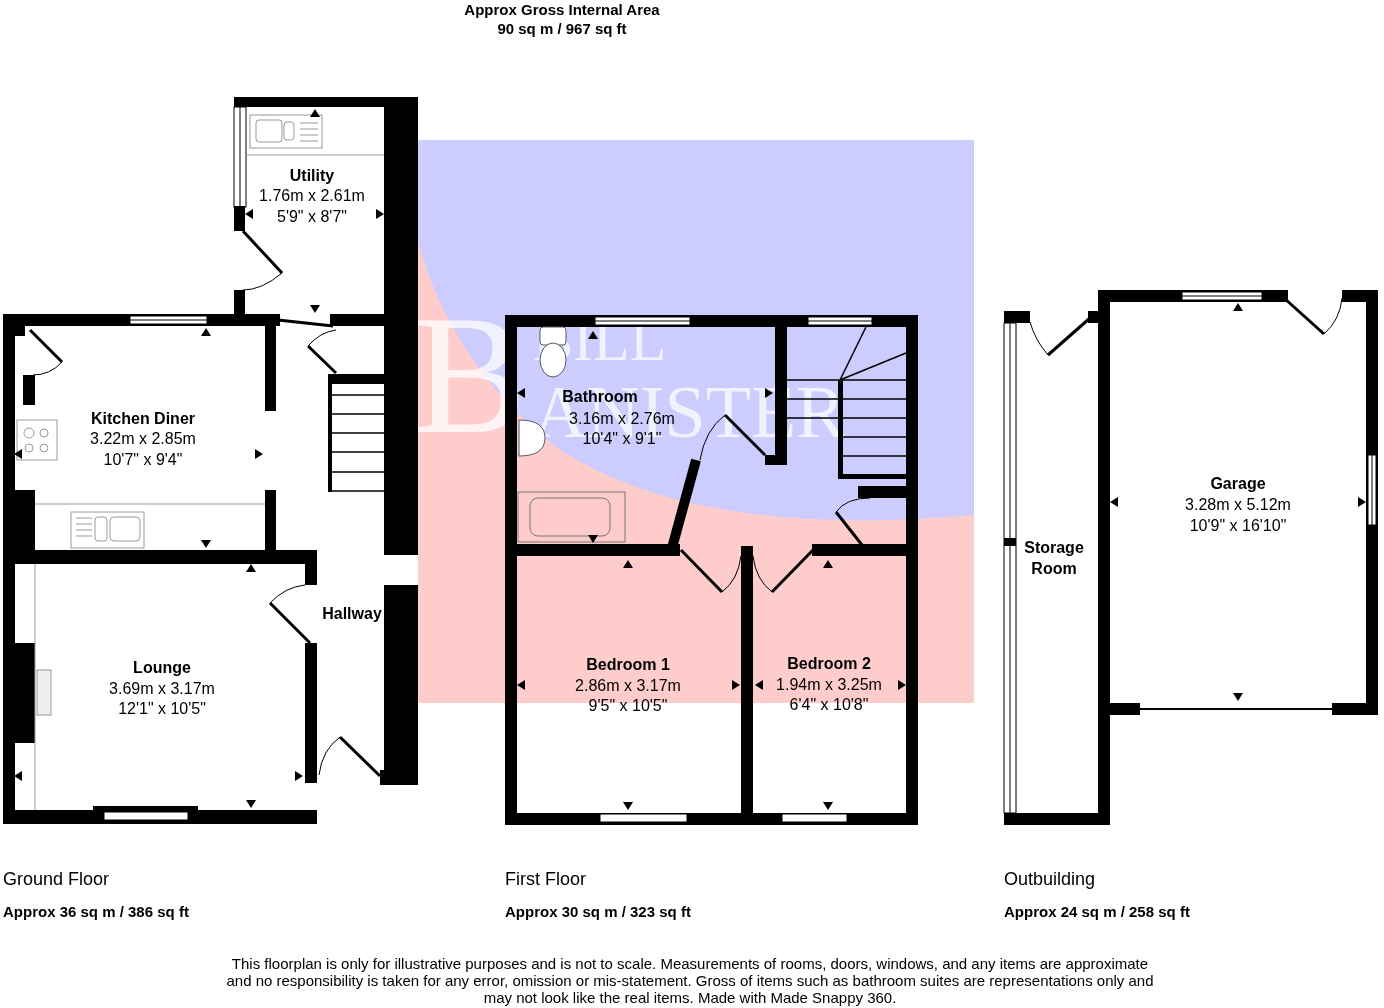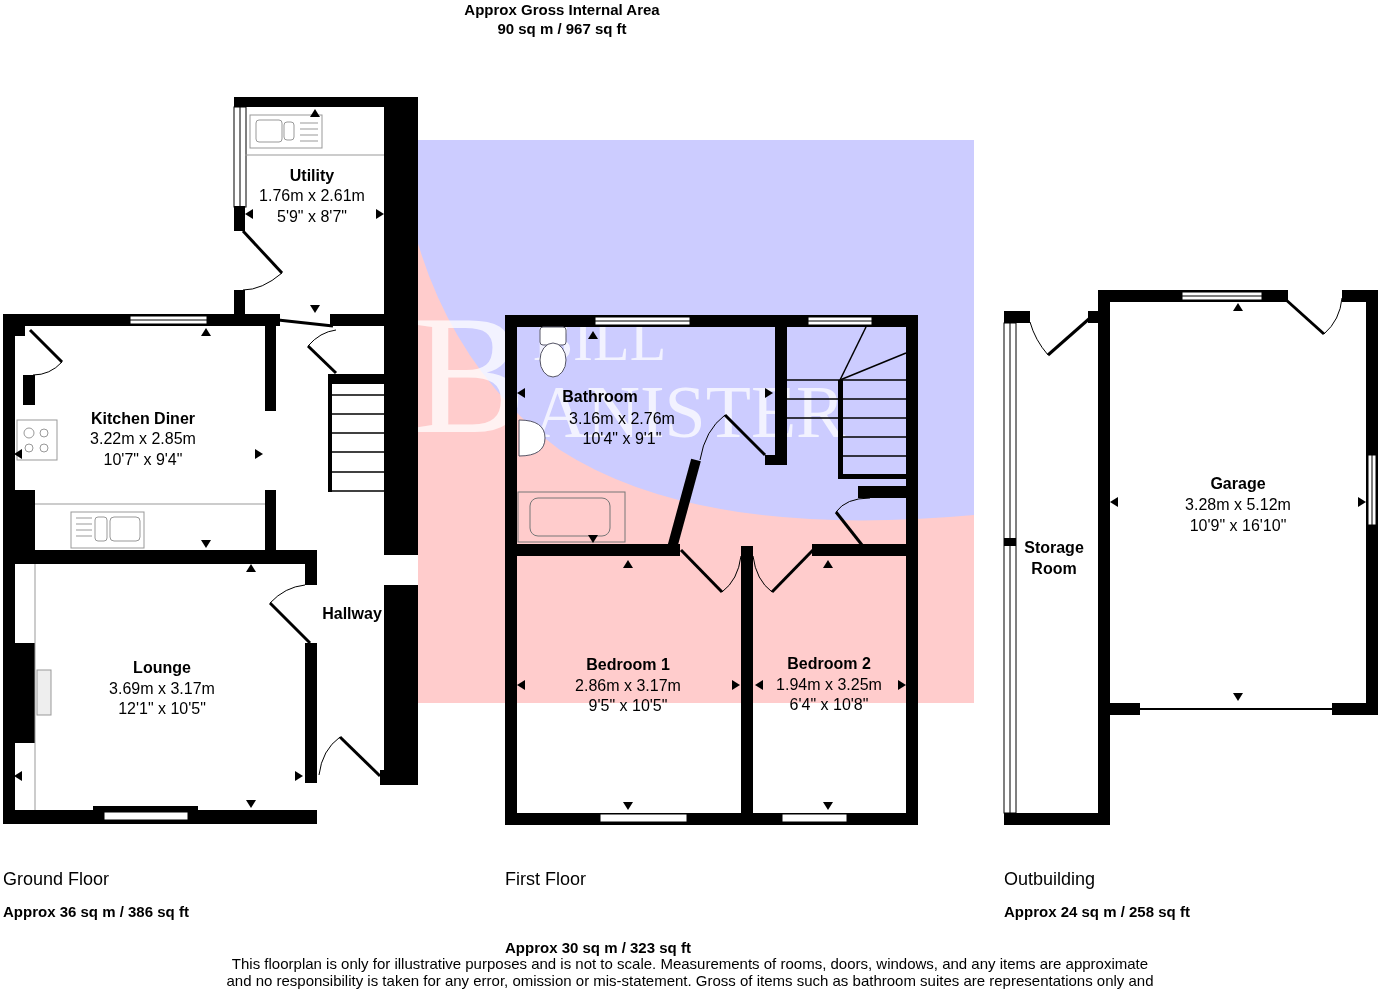--- a/index.html
+++ b/index.html
@@ -252,21 +252,22 @@
     <text x="1238" y="489" class="room-name">Garage</text>
     <text x="1238" y="510">3.28m x 5.12m</text>
     <text x="1238" y="531">10'9" x 16'10"</text>
   </g>
 </svg>
 
 <div class="floor-name" style="left:3px;">Ground Floor</div>
 <div class="floor-area" style="left:3px;">Approx 36 sq m / 386 sq ft</div>
 
 <div class="floor-name" style="left:505px;">First Floor</div>
-<div class="floor-area" style="left:505px;margin-top:36px;">Approx 30 sq m / 323 sq ft</div>
+<div class="floor-area" style="left:505px;">Approx 30 sq m / 323 sq ft</div>
 
 <div class="floor-name" style="left:1004px;">Outbuilding</div>
 <div class="floor-area" style="left:1004px;">Approx 24 sq m / 258 sq ft</div>
 
 <div class="disclaimer">
   <div>This floorplan is only for illustrative purposes and is not to scale. Measurements of rooms, doors, windows, and any items are approximate</div>
   <div>and no responsibility is taken for any error, omission or mis-statement. Gross of items such as bathroom suites are representations only and</div>
+  <div>may not look like the real items. Made with Made Snappy 360.</div>
 </div>
 
 </body></html>

